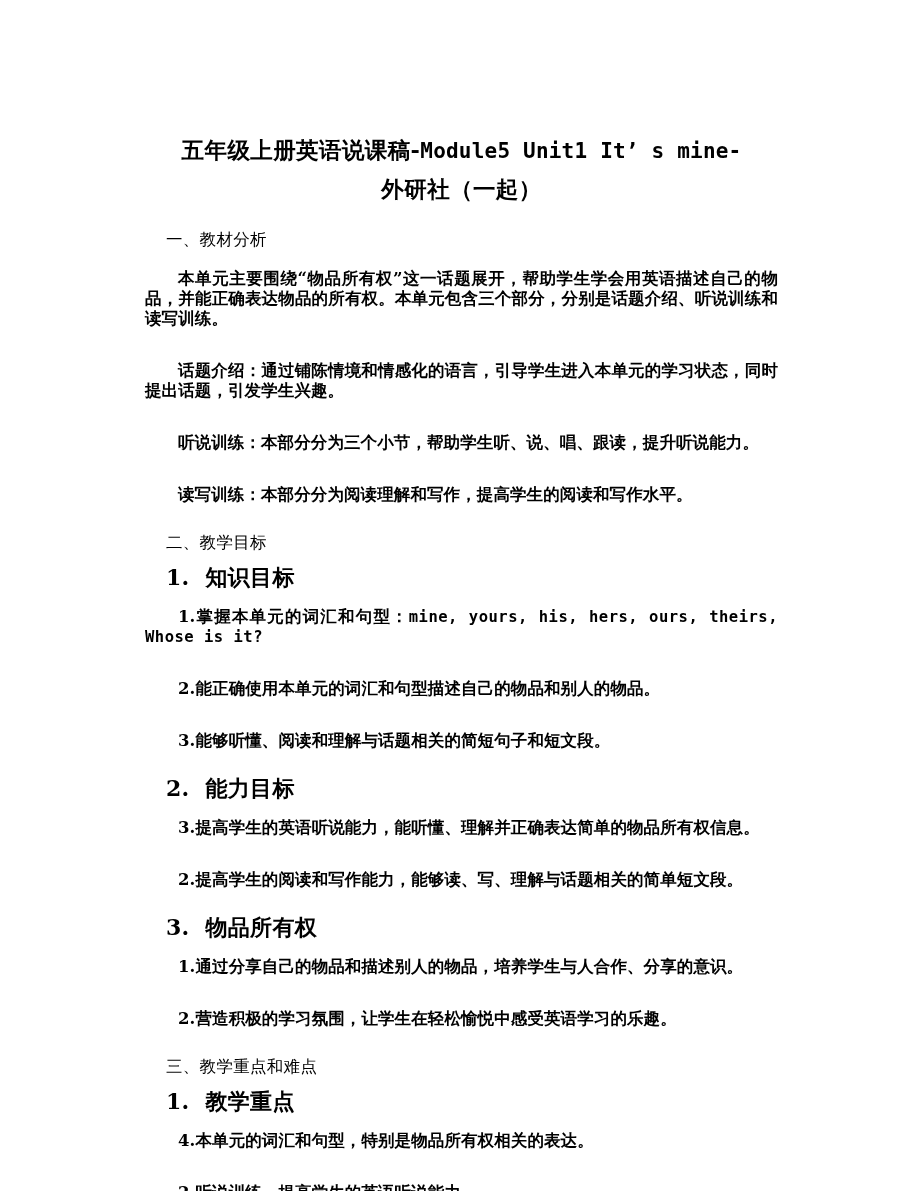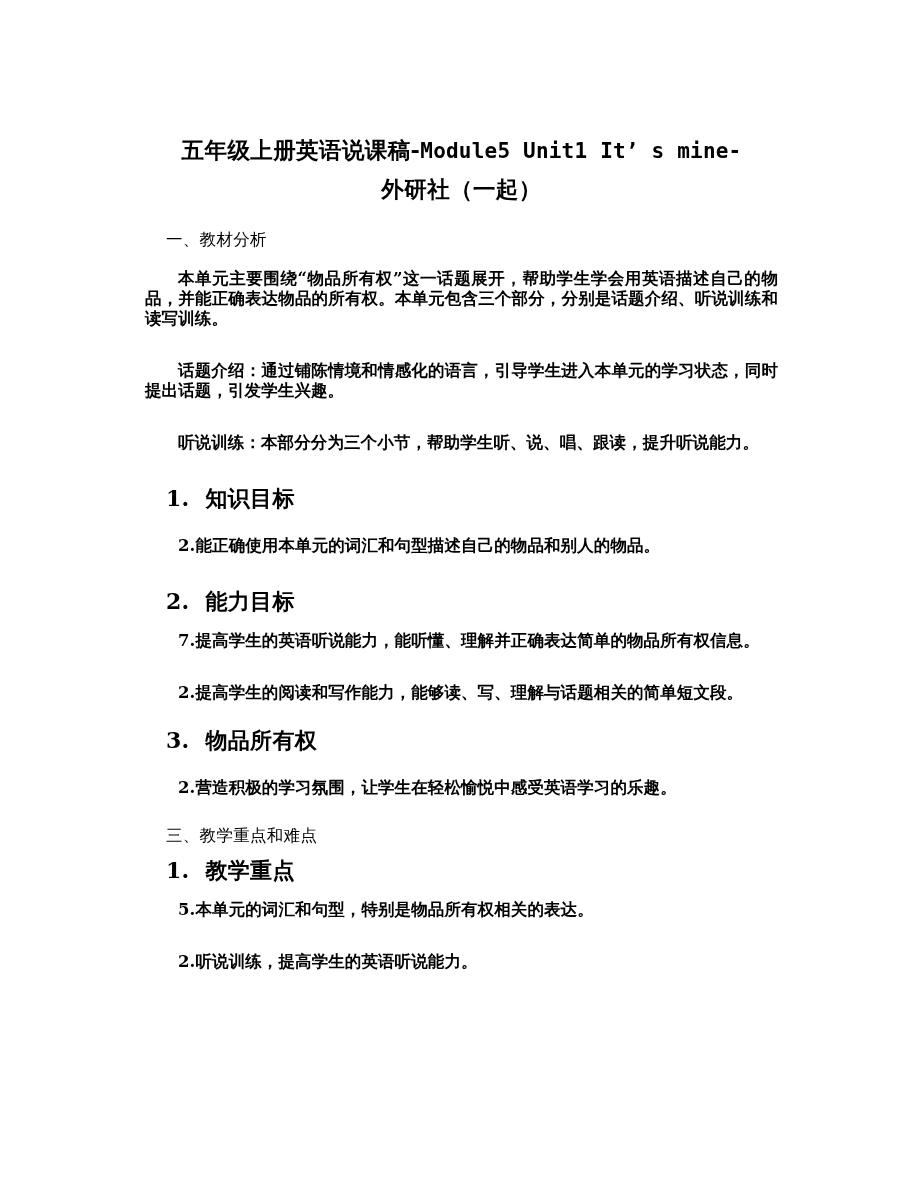--- a/index.html
+++ b/index.html
@@ -104,41 +104,46 @@
 
     <h1 class="doc-title"><span>五年级上册英语说课稿-</span><span class="en">Module5 Unit1 It’ s mine-</span><br><span>外研社（一起）</span></h1>
 
     <h2 class="h-sec">一、教材分析</h2>
     <p class="para indent2">本单元主要围绕“物品所有权”这一话题展开，帮助学生学会用英语描述自己的物品，并能正确表达物品的所有权。本单元包含三个部分，分别是话题介绍、听说训练和读写训练。</p>
     <div class="sp-sm"></div>
     <p class="para indent2">话题介绍：通过铺陈情境和情感化的语言，引导学生进入本单元的学习状态，同时提出话题，引发学生兴趣。</p>
     <div class="sp-sm"></div>
     <p class="para indent2">听说训练：本部分分为三个小节，帮助学生听、说、唱、跟读，提升听说能力。</p>
     <div class="sp-sm"></div>
+    <p class="para indent2">读写训练：本部分分为阅读理解和写作，提高学生的阅读和写作水平。</p>
     <div class="sp-sm"></div>
 
+    <h2 class="h-sec">二、教学目标</h2>
 
     <h3 class="h-sub"><span class="num">1.</span>&nbsp;&nbsp;<span>知识目标</span></h3>
+    <p class="para indent2"><span>1.掌握本单元的词汇和句型：</span><span class="en">mine, yours, his, hers, ours, theirs, Whose is it?</span></p>
     <div class="sp-sm"></div>
     <p class="para indent2">2.能正确使用本单元的词汇和句型描述自己的物品和别人的物品。</p>
     <div class="sp-sm"></div>
+    <p class="para indent2">3.能够听懂、阅读和理解与话题相关的简短句子和短文段。</p>
     <div class="sp-sm"></div>
 
     <h3 class="h-sub"><span class="num">2.</span>&nbsp;&nbsp;<span>能力目标</span></h3>
-    <p class="para indent2">7.提高学生的英语听说能力，能听懂、理解并正确表达简单的物品所有权信息。</p>
+    <p class="para indent2">3.提高学生的英语听说能力，能听懂、理解并正确表达简单的物品所有权信息。</p>
     <div class="sp-sm"></div>
     <p class="para indent2">2.提高学生的阅读和写作能力，能够读、写、理解与话题相关的简单短文段。</p>
     <div class="sp-sm"></div>
 
     <h3 class="h-sub"><span class="num">3.</span>&nbsp;&nbsp;<span>物品所有权</span></h3>
+    <p class="para indent2">1.通过分享自己的物品和描述别人的物品，培养学生与人合作、分享的意识。</p>
     <div class="sp-sm"></div>
     <p class="para indent2">2.营造积极的学习氛围，让学生在轻松愉悦中感受英语学习的乐趣。</p>
     <div class="sp-sm"></div>
 
     <h2 class="h-sec">三、教学重点和难点</h2>
 
     <h3 class="h-sub"><span class="num">1.</span>&nbsp;&nbsp;<span>教学重点</span></h3>
-    <p class="para indent2">5.本单元的词汇和句型，特别是物品所有权相关的表达。</p>
+    <p class="para indent2">4.本单元的词汇和句型，特别是物品所有权相关的表达。</p>
     <div class="sp-sm"></div>
     <p class="para indent2">2.听说训练，提高学生的英语听说能力。</p>
 
   </div>
 </div>
 
 </body></html>

